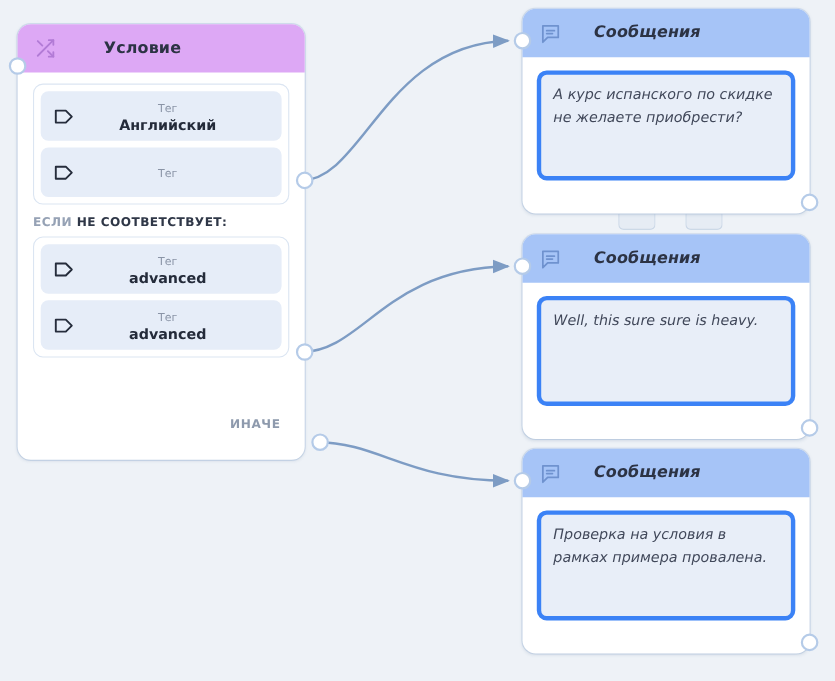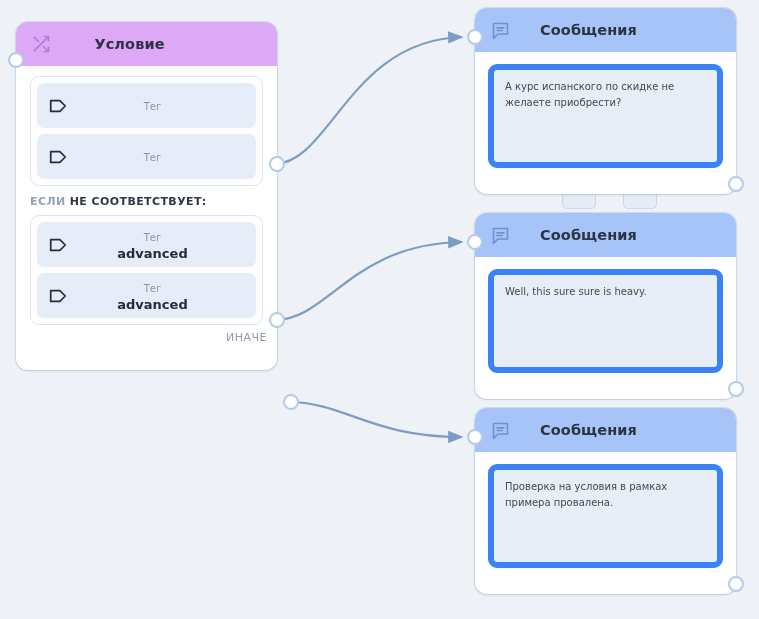--- a/index.html
+++ b/index.html
@@ -53,21 +53,21 @@
     position: absolute;
     left: 14px; top: 50%;
     transform: translateY(-50%);
     width: 22px; height: 22px;
     display: flex; align-items: center; justify-content: center;
   }
 
   
   #condition-node {
     left: 16px; top: 22px;
-    width: 261px; height: 348px;
+    width: 261px; height: 396px;
   }
   #condition-node .node-header {
     background: #dda8f5;
   }
   .cond-body {
     padding: 10px 14px 0 14px;
   }
   .branch-label {
     font-size: 11px;
     font-weight: bold;
@@ -114,41 +114,41 @@
     color: #8a94a6;
   }
   .tag-value {
     font-size: 13px;
     font-weight: bold;
     color: #242b3a;
     margin-top: 1px;
   }
   .else-row {
     position: absolute;
-    right: 10px; bottom: 26px;
+    right: 22px; bottom: 26px;
     font-size: 11px;
-    font-weight: normal;
+    font-weight: bold;
     letter-spacing: .5px;
     color: #8e9aad;
   }
 
   
-  .msg-node { width: 261px; height: 186px; left: 475px; }
+  .msg-node { width: 261px; height: 186px; left: 475px; font-style: italic; }
   #msg-node-1 { top: 8px; }
   #msg-node-2 { top: 213px; }
   #msg-node-3 { top: 408px; }
   .msg-node .node-header { background: #a6c4f7; }
   .msg-body { padding: 12px 13px; }
   .msg-text-box {
     background: #e8eef8;
-    border: 6px solid #3b82f6;
+    border: 4px solid #3b82f6;
     border-radius: 9px;
     min-height: 74px;
     padding: 9px 11px;
-    font-size: 10px;
+    font-size: 13px;
     line-height: 1.6;
     color: #41485a;
   }
 
   
   .ghost-btn {
     position: absolute;
     width: 32px; height: 14px;
     background: #e6ecf4;
     border: 1px solid #c9d6e6;
@@ -207,20 +207,21 @@
 
       <div class="cond-group">
         <div class="tag-row">
           <span class="tag-icon">
             <svg width="20" height="18" viewBox="0 0 22 18" fill="none" stroke="#262d3c" stroke-width="1.9" stroke-linejoin="round">
               <path d="M3 3 H13 L19 9 L13 15 H3 Z"></path>
             </svg>
           </span>
           <span class="tag-texts">
             <span class="tag-kind">Тег</span>
+            <span class="tag-value" style="display:block;">Английский</span>
           </span>
         </div>
         <div class="tag-row">
           <span class="tag-icon">
             <svg width="20" height="18" viewBox="0 0 22 18" fill="none" stroke="#262d3c" stroke-width="1.9" stroke-linejoin="round">
               <path d="M3 3 H13 L19 9 L13 15 H3 Z"></path>
             </svg>
           </span>
           <span class="tag-texts">
             <span class="tag-kind">Тег</span>

